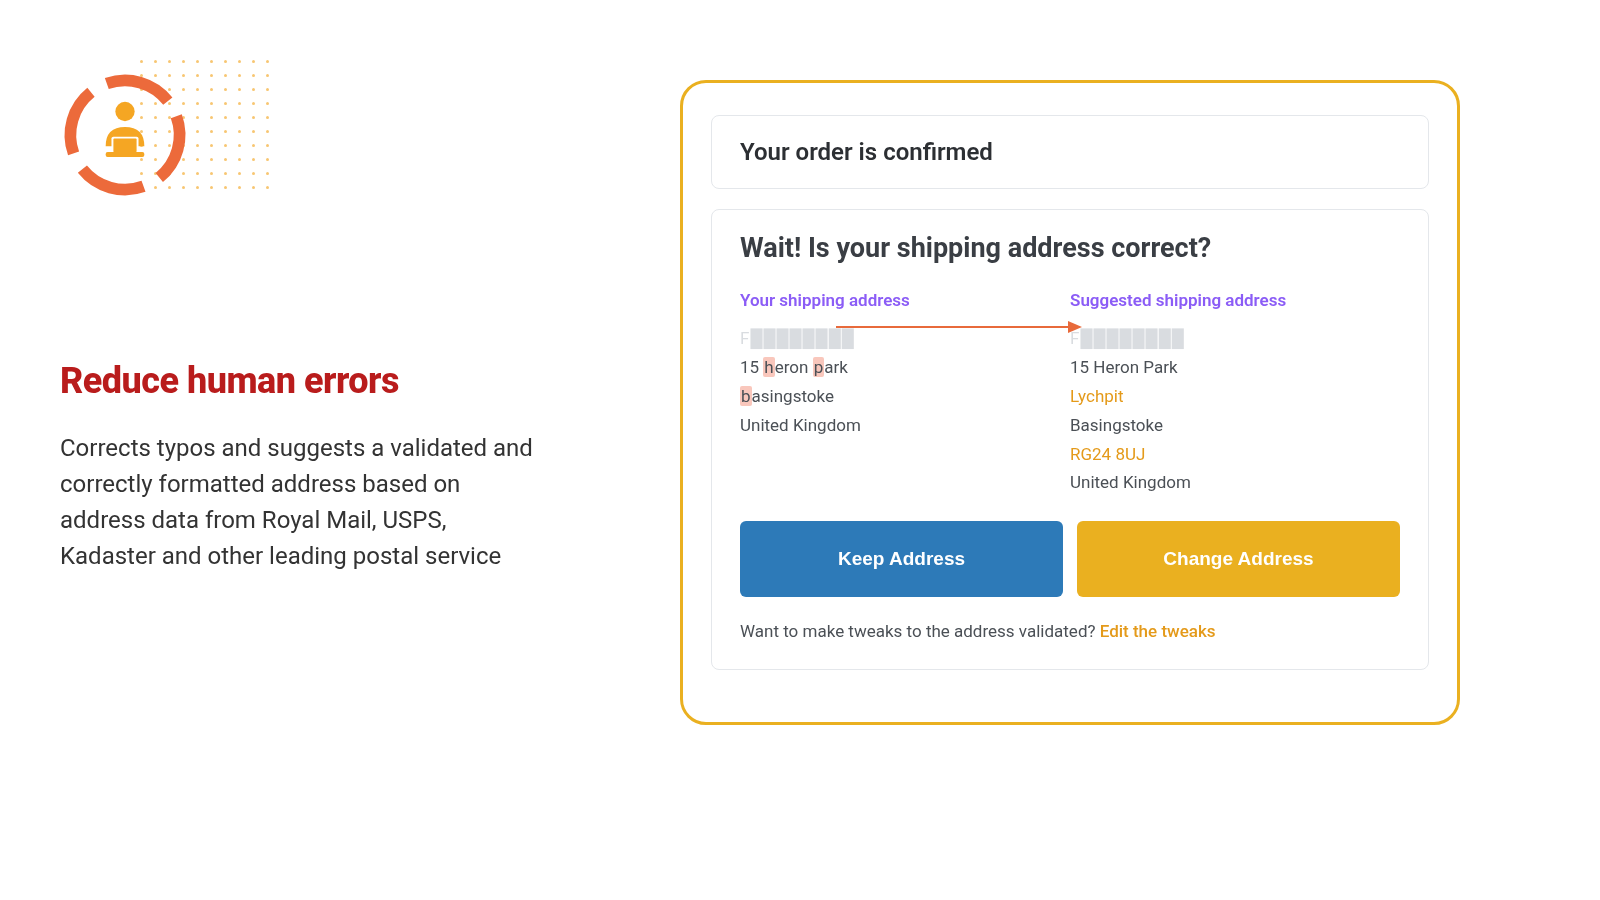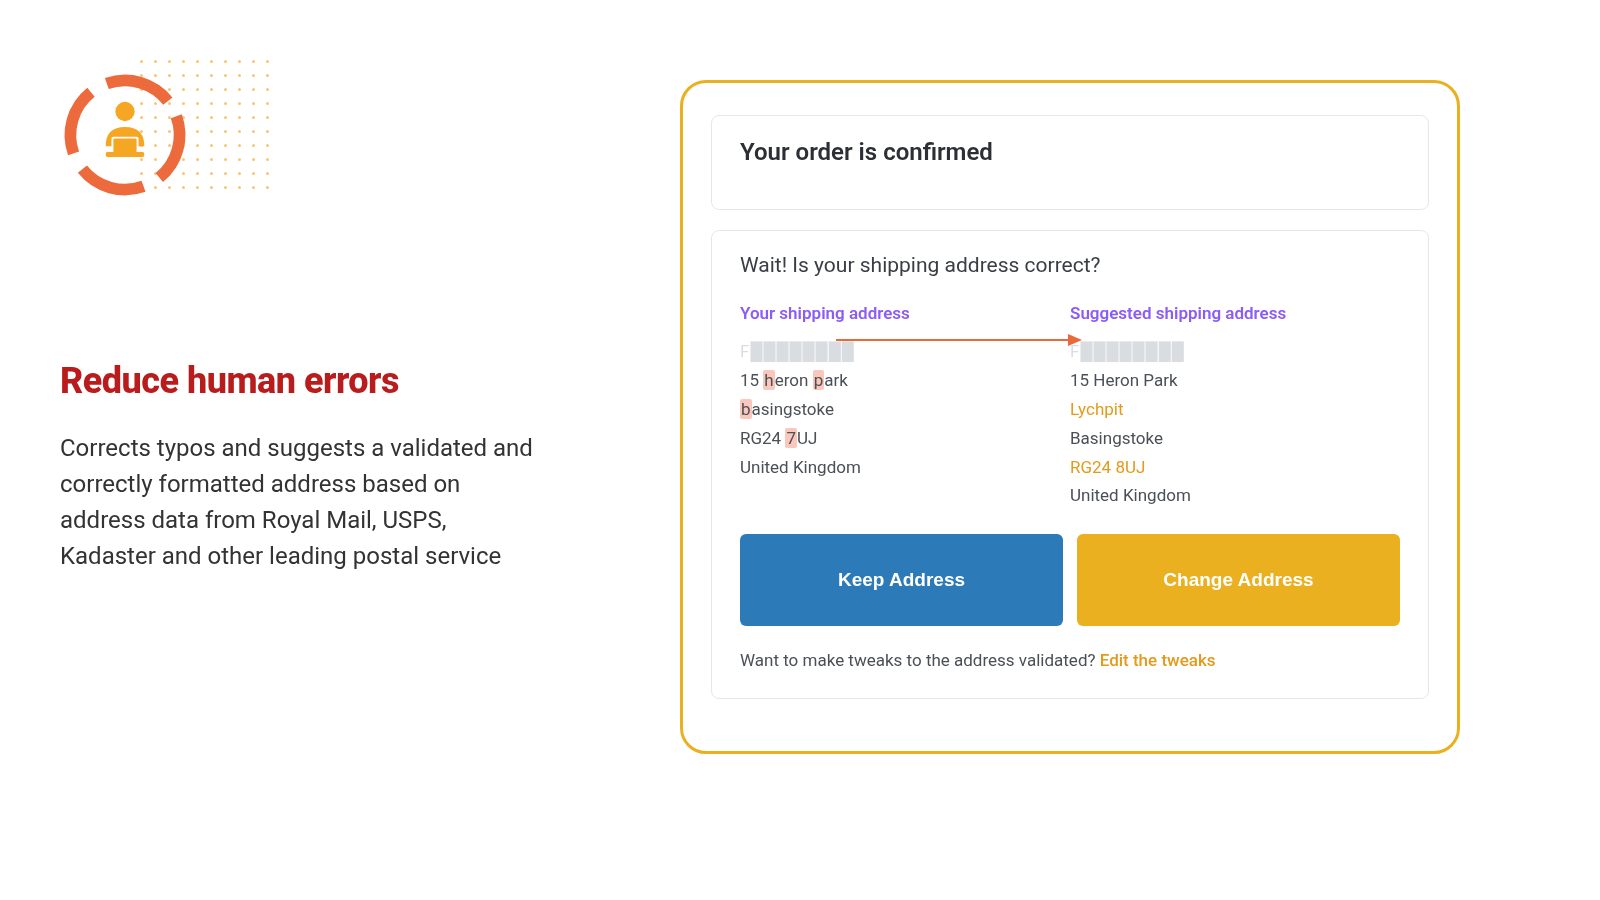--- a/index.html
+++ b/index.html
@@ -17,38 +17,38 @@
   .person { position: absolute; top: 38px; left: 36px; width: 58px; height: 62px; }
 
   
   .headline { font-size: 36px; font-weight: 800; color: #b91c1c; margin-bottom: 28px; letter-spacing: -0.5px; }
   .body-text { font-size: 24px; line-height: 1.5; color: #333; max-width: 480px; }
 
   
   .outer-box { border: 3px solid #eab020; border-radius: 26px; padding: 32px 28px 32px 28px; width: 780px; }
   .card { border: 1px solid #e4e7eb; border-radius: 8px; padding: 22px 28px; margin-bottom: 20px; background: #fff; }
   .card.second { padding-bottom: 28px; }
-  .card h2 { font-size: 24px; font-weight: 600; color: #2c2f33; margin-bottom: 21px; }
+  .card h2 { font-size: 24px; font-weight: 600; color: #2c2f33; margin-bottom: 0; }
   .card .sub { font-size: 17px; color: #595e64; }
 
-  .card h3.prompt { font-size: 21px; font-weight: 400; color: #3a3e44; margin-bottom: 26px; }
+  .card h3.prompt { font-size: 27px; font-weight: 700; color: #3a3e44; margin-bottom: 26px; }
 
   .address-row { display: flex; gap: 0; margin-bottom: 24px; position: relative; }
   .addr-col { width: 50%; }
   .addr-col h4 { font-size: 17px; font-weight: 600; color: #8b5cf6; margin-bottom: 14px; }
   .addr-line { font-size: 17px; color: #4b5056; line-height: 1.7; }
   .addr-line.blurred { color: #d9dce0; user-select: none; letter-spacing: 1px; }
   .hl-orange { color: #e49a1a; }
   .hl-err { background: #f9c7bc; border-radius: 2px; padding: 0 1px; }
 
   .arrow { position: absolute; top: 36px; left: 96px; width: 234px; height: 2px; pointer-events:none; }
   .arrow svg { width: 246px; height: 14px; position: absolute; top: -6px; }
 
   .btn-row { display: flex; gap: 14px; margin-bottom: 24px; }
-  .btn { flex: 1; height: 92px; border: none; border-radius: 6px; font-size: 19px; font-weight: 700; color: #fff; cursor: pointer; }
+  .btn { flex: 1; height: 76px; border: none; border-radius: 6px; font-size: 19px; font-weight: 700; color: #fff; cursor: pointer; }
   .btn-keep { background: #2d7ab8; }
   .btn-change { background: #eab020; }
 
   .manual { font-size: 17px; color: #4b5056; }
   .manual a { color: #e49a1a; text-decoration: none; font-weight: 500; cursor: pointer; }
 </style>
 </head>
 <body>
 
 <div class="page">
@@ -192,21 +192,20 @@
               <line x1="0" y1="7" x2="236" y2="7" stroke="#e86a3b" stroke-width="2"></line>
               <polygon points="246,7 232,1 232,13" fill="#e86a3b"></polygon>
             </svg>
           </div>
 
           <div class="addr-col">
             <h4>Your shipping address</h4>
             <div class="addr-line blurred">F████████</div>
             <div class="addr-line"><span>15 </span><span class="hl-err">h</span><span>eron </span><span class="hl-err">p</span><span>ark</span></div>
             <div class="addr-line"><span class="hl-err">b</span><span>asingstoke</span></div>
-            <div class="addr-line"><span>RG24 </span><span class="hl-err">7</span><span>UJ</span></div>
             <div class="addr-line">United Kingdom</div>
           </div>
 
           <div class="addr-col">
             <h4>Suggested shipping address</h4>
             <div class="addr-line blurred">F████████</div>
             <div class="addr-line">15 Heron Park</div>
             <div class="addr-line hl-orange">Lychpit</div>
             <div class="addr-line">Basingstoke</div>
             <div class="addr-line hl-orange">RG24 8UJ</div>

